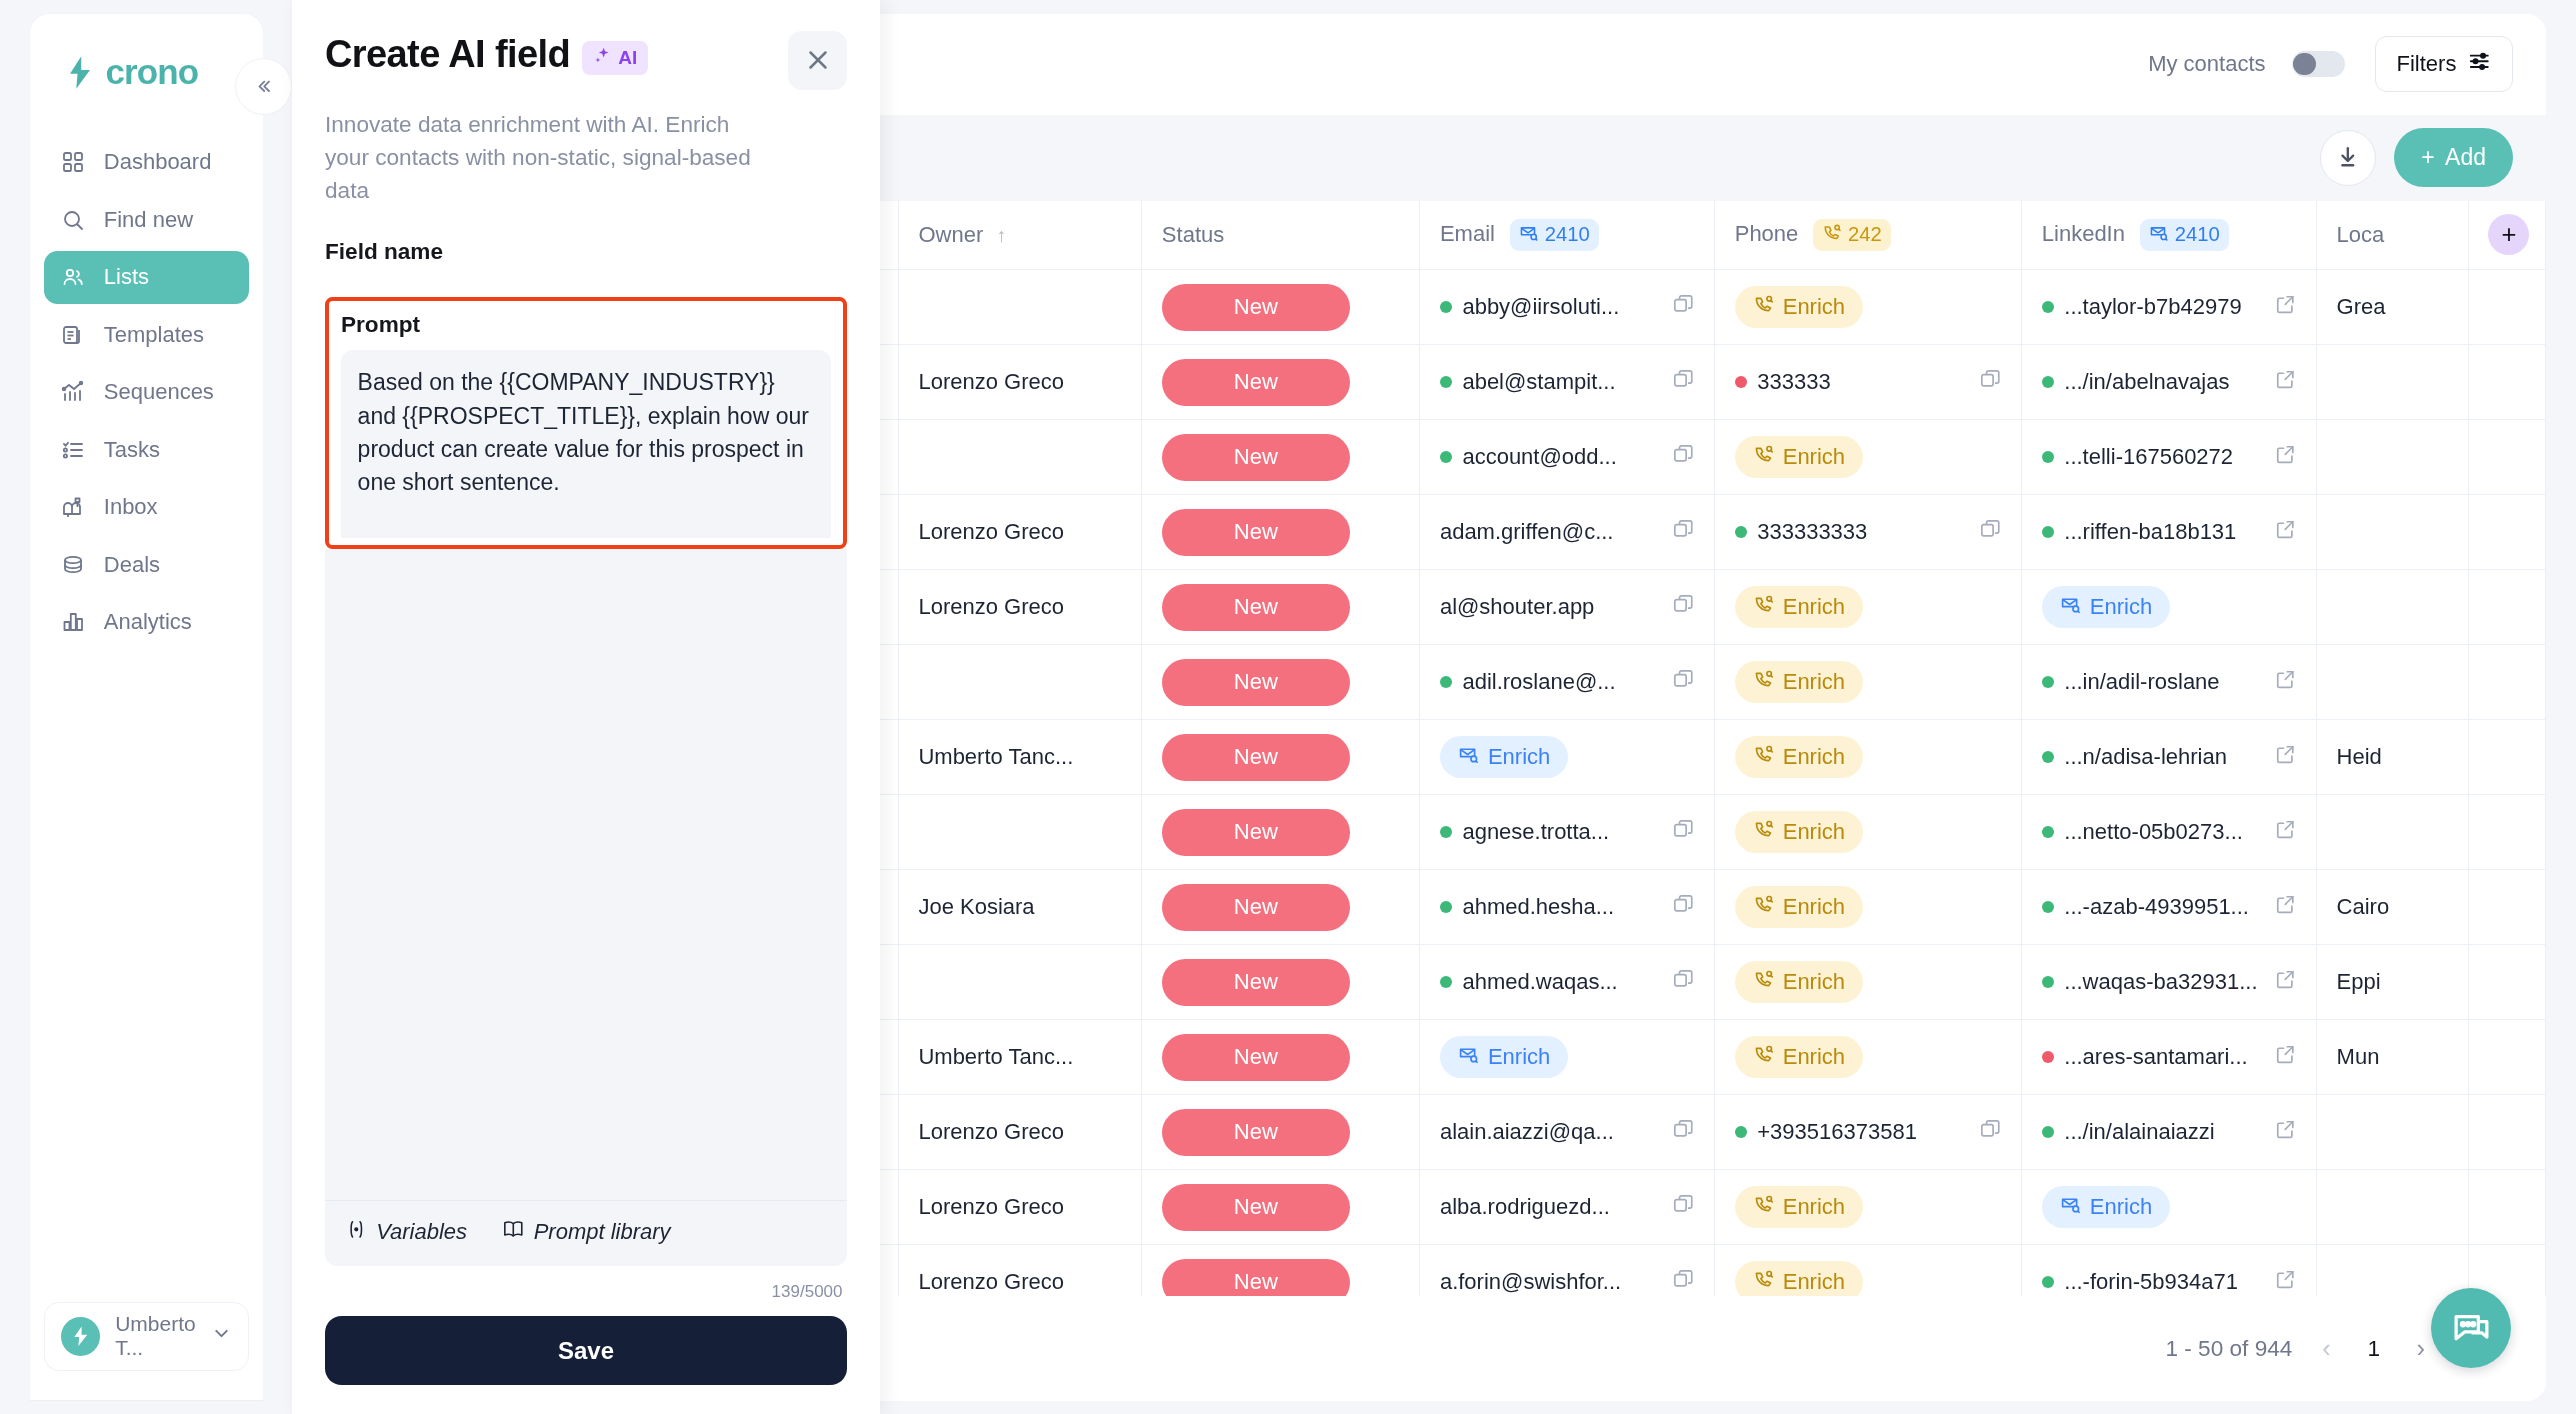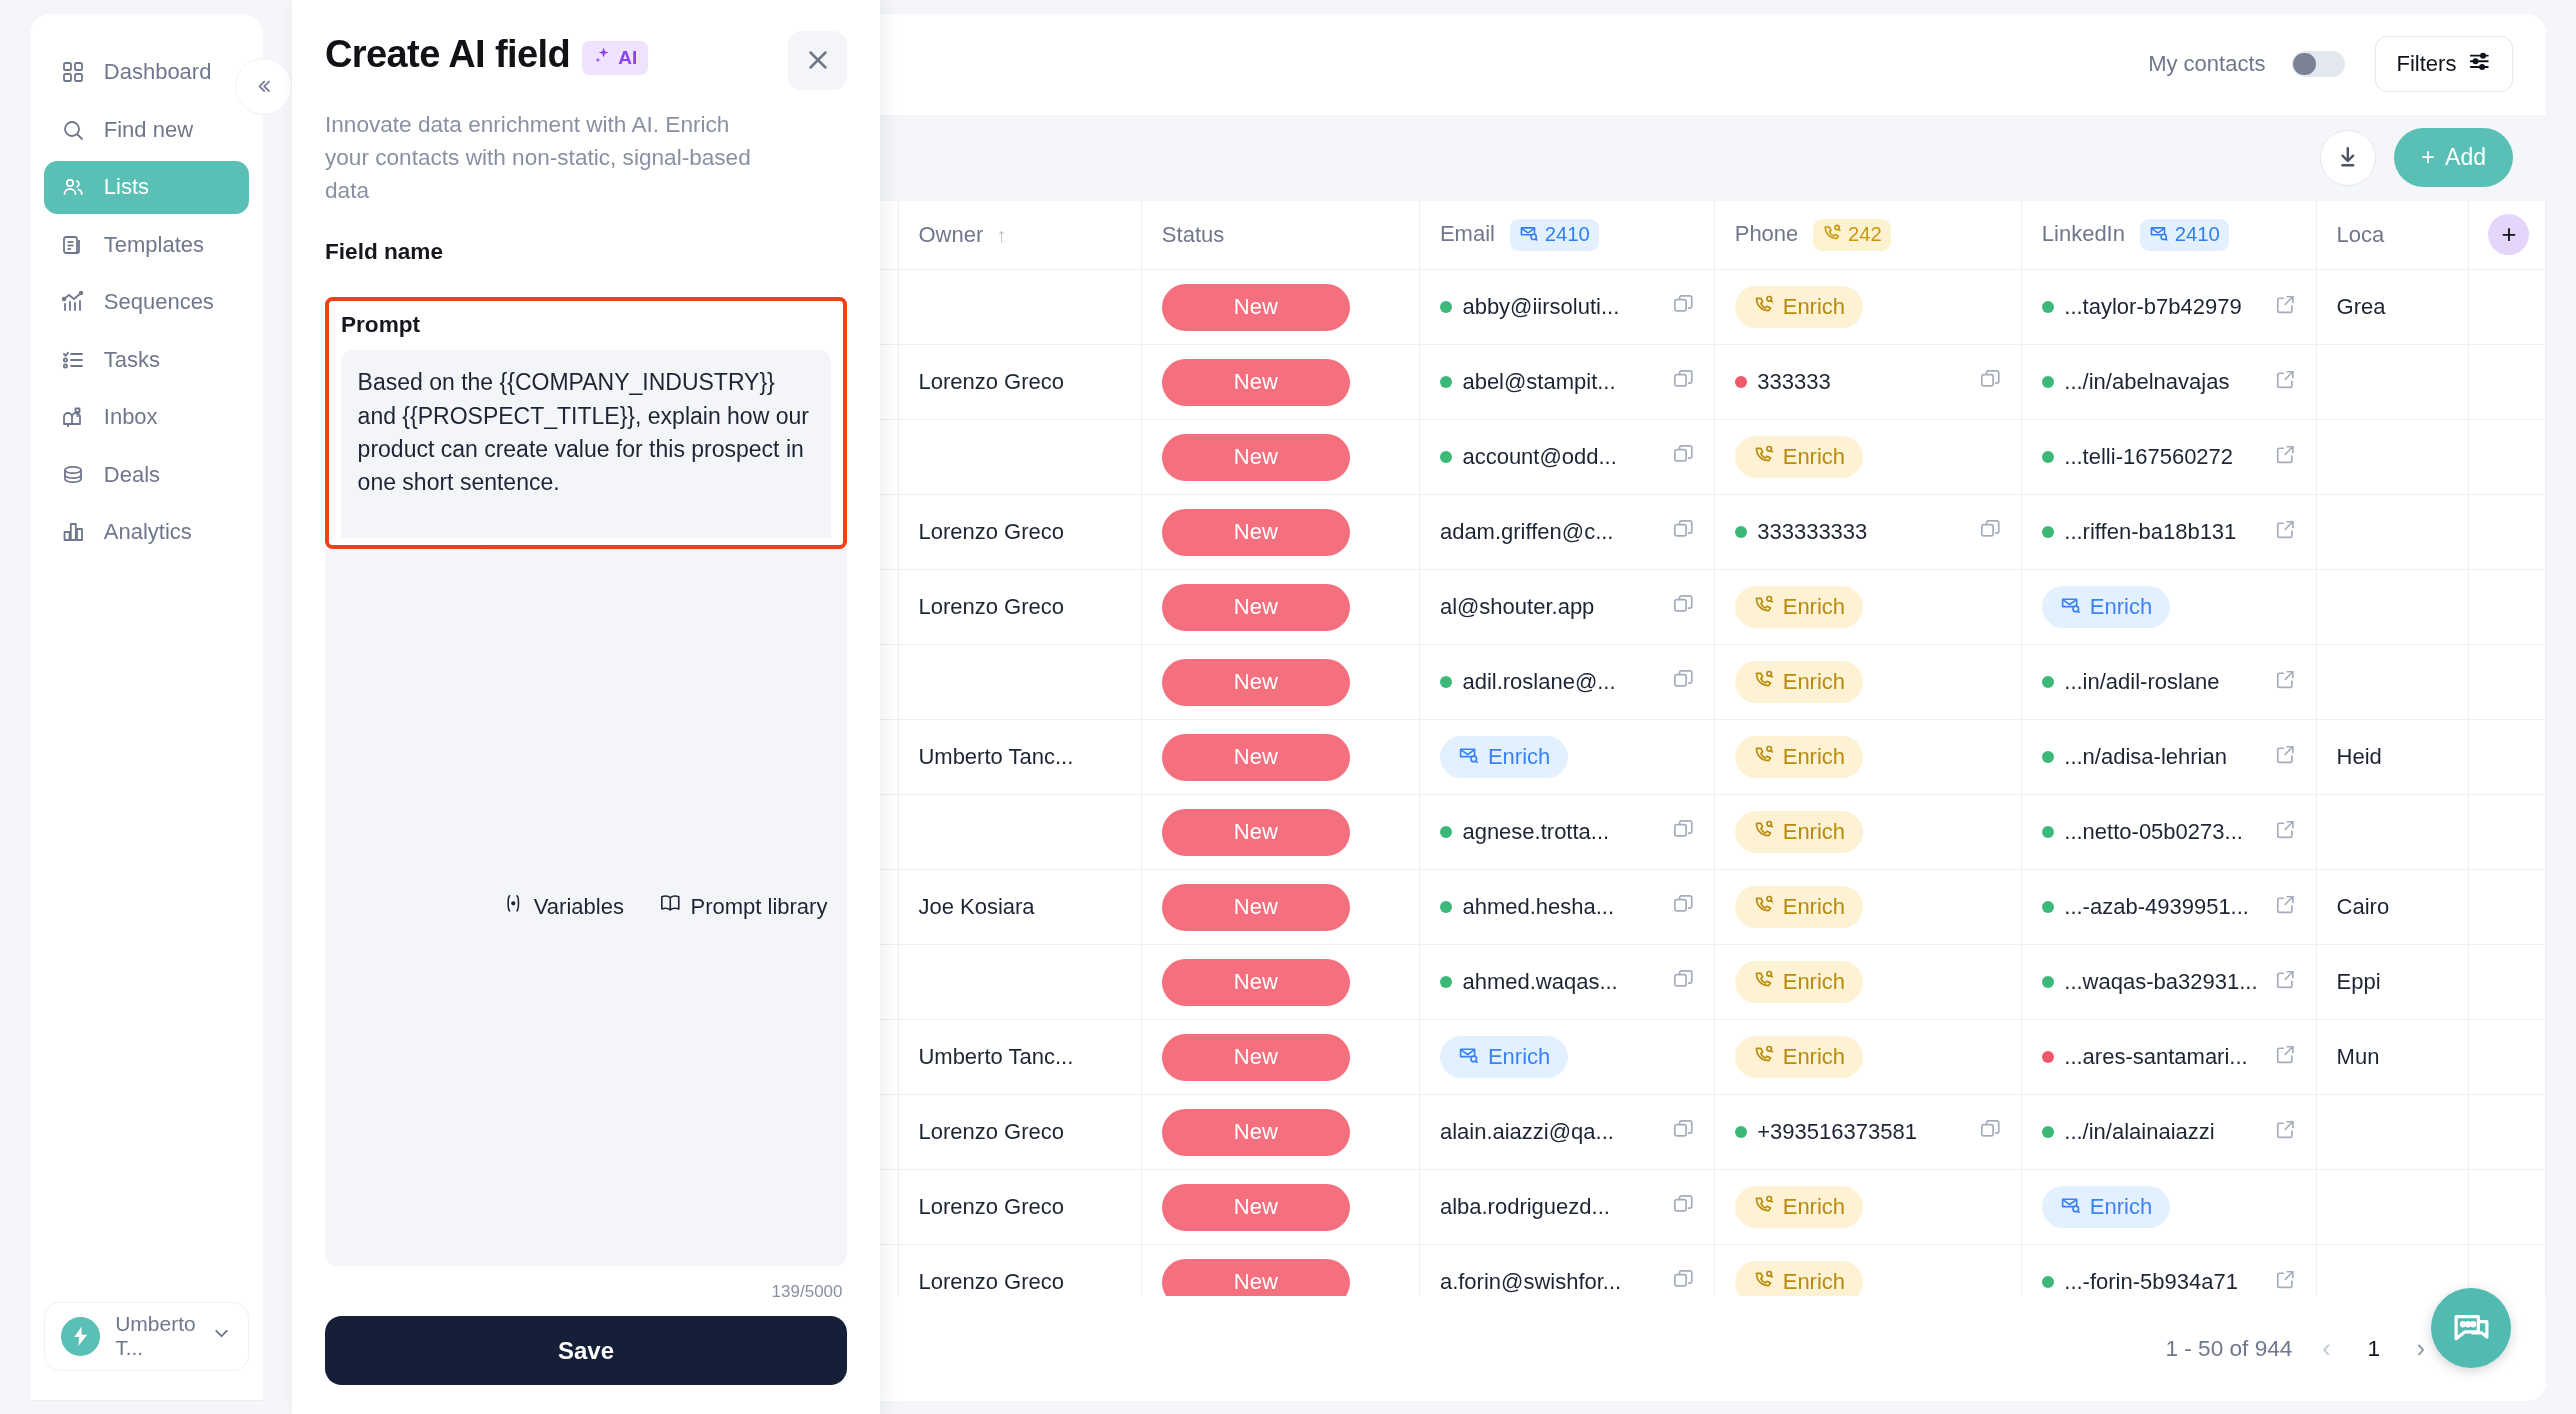--- a/index.html
+++ b/index.html
@@ -82,21 +82,21 @@
     padding: 10.5px 12px 7.5px 12px;
   }
   .prompt-label { font-size: 22.6px; font-weight: 600; color: #15171d; }
   .prompt-area {
     margin-top: 12px; background: #f3f5f9; border-radius: 12px 12px 0 0;
     padding: 16.6px; font-size: 23px; line-height: 1.45; color: #1d2433;
     min-height: 188px; cursor: text;
   }
   .prompt-body {
     background: #f3f5f9; border-radius: 0 0 12px 12px;
-    flex: 1; min-height: 0; display: flex; flex-direction: row;
+    flex: 1; min-height: 0; display: flex; flex-direction: column; font-style: italic;
   }
   .prompt-filler { flex: 1; }
   .prompt-tools {
     border-top: 1.5px solid #e7eaf1; display: flex; align-items: center; gap: 35px;
     padding: 16.6px 19.6px 19.6px 19.6px; font-size: 22px; color: #1d2433;
   }
   .tool { display: flex; align-items: center; gap: 9px; cursor: pointer; }
   .counter { text-align: right; font-size: 17px; color: #8a90a3; padding: 16.6px 4.5px 0 0; }
   .save-btn {
     margin: 13.6px 0 30px 0; height: 69px; border-radius: 16.6px; background: #161f38;
@@ -214,20 +214,28 @@
     border-radius: 50%; background: #52bbb1; display: flex; align-items: center;
     justify-content: center; cursor: pointer; box-shadow: 0 3px 12px rgba(16,24,40,.18); z-index: 9;
   }
 </style>
 </head>
 <body>
 
 <div class="app">
 
   <aside class="sidebar">
+    <div class="brand">
+      <span class="brand-bolt">
+        <svg width="30" height="35" viewBox="0 0 24 28">
+            <path d="M13 1 4 15h6l-1 12 11-15h-7z" fill="#4CB3AC"></path>
+          </svg>
+      </span>
+      <span class="brand-name">crono</span>
+    </div>
     <div class="collapse-btn">
       <svg width="22.6" height="22.6" viewBox="0 0 24 24" fill="none" stroke="#7b8296" stroke-width="2" stroke-linecap="round" stroke-linejoin="round">
           <polyline points="13 17 8 12 13 7"></polyline>
           <polyline points="18 17 13 12 18 7"></polyline>
         </svg>
     </div>
 
     <nav class="nav">
       <div class="nav-item">
         <span class="ico">

